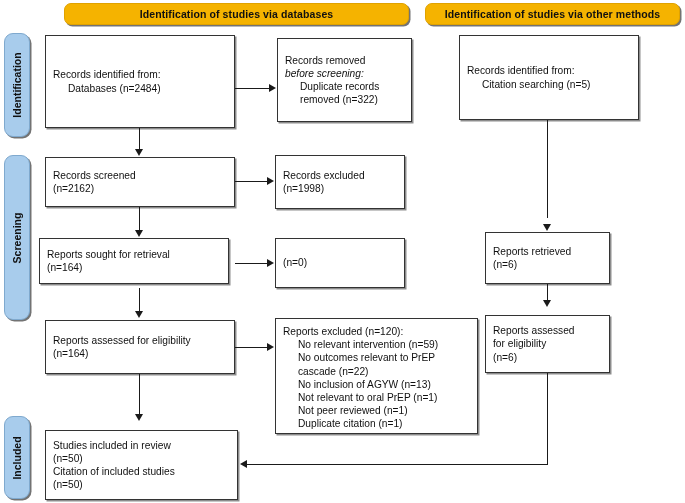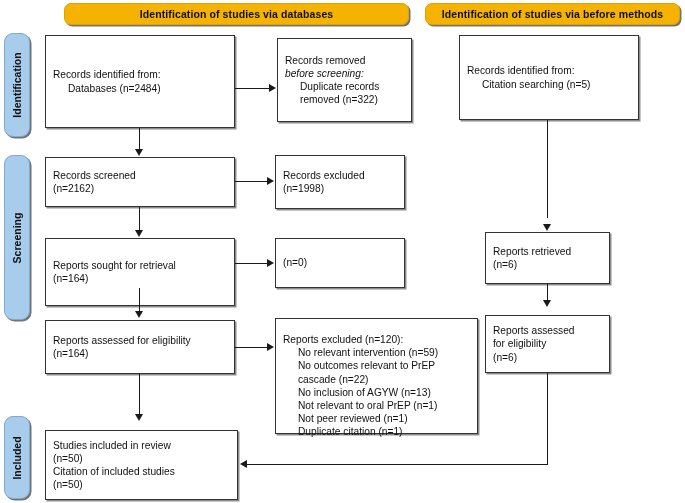--- a/index.html
+++ b/index.html
@@ -63,21 +63,21 @@
     padding:4px 7px;
   }
   .box .ln{
     font-size:10.2px;
     color:#101010;
     line-height:13.2px;
     white-space:pre;
   }
   .box .ln.ind{padding-left:15px;}
   .box .ln.it{font-style:italic;}
-  .box.top{justify-content:flex-start;padding-top:14px;}
+  .box.top{justify-content:flex-start;padding-top:6px;}
 
   
   .ln-h,.ln-v{position:absolute;background:#1a1a1a;}
   .ln-h{height:1.2px;}
   .ln-v{width:1.2px;}
   .arw{position:absolute;width:0;height:0;}
   .arw.down{
     border-left:4.5px solid transparent;
     border-right:4.5px solid transparent;
     border-top:7px solid #1a1a1a;
@@ -93,21 +93,21 @@
     border-right:7px solid #1a1a1a;
   }
 </style>
 </head>
 <body>
 
 <div id="diagram">
 
   <div class="hdr" style="left:64px;top:3px;width:345px;height:22px;">Identification of studies via databases</div>
 
-  <div class="hdr" style="left:425px;top:3px;width:255px;height:22px;">Identification of studies via before methods</div>
+  <div class="hdr" style="left:425px;top:3px;width:255px;height:22px;">Identification of studies via other methods</div>
 
   <div class="pill" style="left:4px;top:33px;width:26px;height:104px;">
     <span>Identification</span>
   </div>
 
   <div class="pill" style="left:4px;top:155px;width:26px;height:165px;">
     <span>Screening</span>
   </div>
 
   <div class="pill" style="left:4px;top:416px;width:26px;height:83px;">
@@ -129,21 +129,21 @@
   <div class="box" style="left:45px;top:157px;width:190px;height:50px;">
     <div class="ln">Records screened</div>
     <div class="ln">(n=2162)</div>
   </div>
 
   <div class="box" style="left:275px;top:155px;width:130px;height:54px;">
     <div class="ln">Records excluded</div>
     <div class="ln">(n=1998)</div>
   </div>
 
-  <div class="box" style="left:45px;top:238px;width:190px;height:68px;">
+  <div class="box" style="left:39px;top:238px;width:190px;height:46px;">
     <div class="ln">Reports sought for retrieval</div>
     <div class="ln">(n=164)</div>
   </div>
 
   <div class="box" style="left:275px;top:238px;width:130px;height:50px;">
     <div class="ln">(n=0)</div>
   </div>
 
   <div class="box" style="left:45px;top:320px;width:190px;height:54px;">
     <div class="ln">Reports assessed for eligibility</div>

